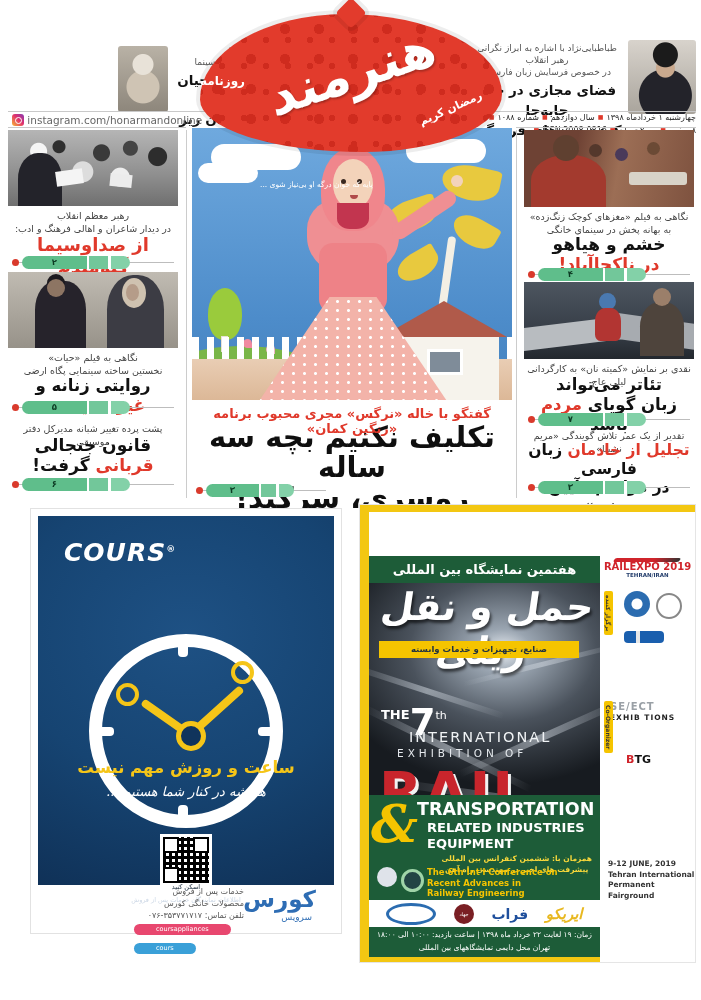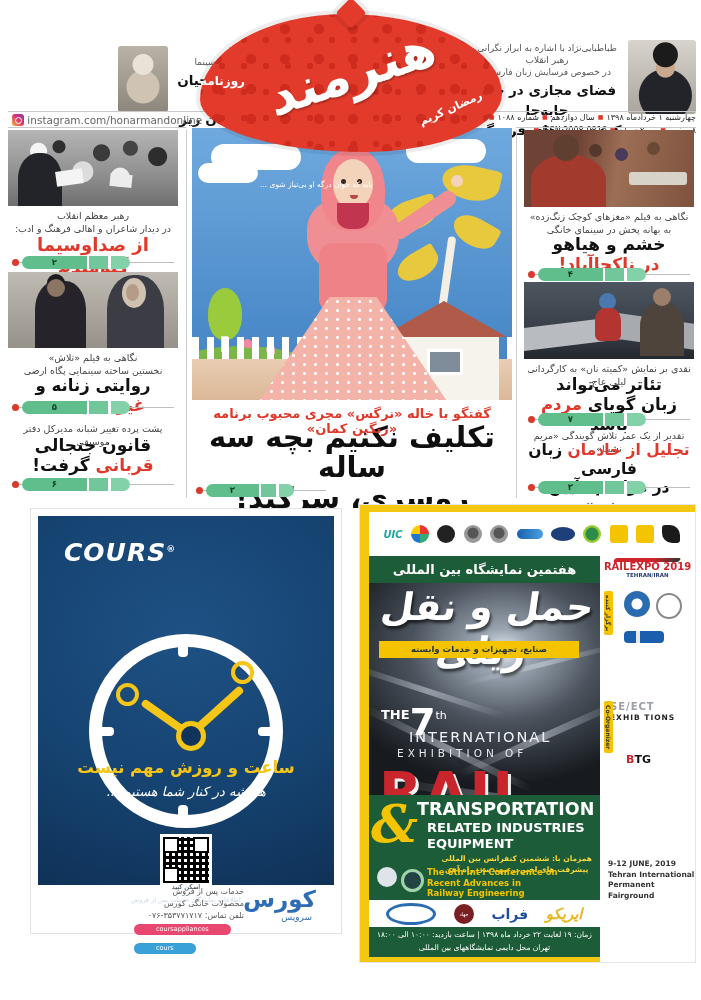--- a/index.html
+++ b/index.html
@@ -269,21 +269,21 @@
     <span class="bar" style="width:108px;">
         <b>۲</b>
       </span>
   </div>
 
   <div class="abs ph ph-l2" style="left:8px;top:272px;width:170px;height:76px;">
     <div class="man"></div>
       <div class="wom"></div>
   </div>
   <div class="abs rtl s-kick" style="left:8px;top:351px;width:170px;">
-    <span>نگاهی به فیلم «تلاش»</span><br>
+    <span>نگاهی به فیلم «حیات»</span><br>
     <span>نخستین ساخته سینمایی پگاه ارضی</span>
   </div>
   <div class="abs rtl s-hl" style="left:8px;top:376px;width:170px;font-size:16.5px;">
     <span>روایتی زنانه و</span> <span class="red">غیرفمنیستی</span>
   </div>
   <div class="abs pill" style="left:12px;top:401px;width:162px;">
     <span class="dot"></span>
       <span class="bar" style="width:108px;">
         <b>۵</b>
       </span>
@@ -448,33 +448,20 @@
         <span class="badge" style="background:#3aa0d8;">cours</span>
       </div>
     </div>
   </div>
 
   <div class="abs rail" style="left:360px;top:505px;width:335px;height:457px;">
     <div class="yL"></div>
       <div class="yT"></div>
       <div class="yB"></div>
 
-    <div class="logo-strip">
-      <span class="uic">UIC</span>
-      <span class="ml" style="background:conic-gradient(#e33 0 25%,#3a7 25% 50%,#27c 50% 75%,#fc0 75%);"></span>
-      <span class="ml" style="background:#222;"></span>
-      <span class="ml" style="background:radial-gradient(circle at 50% 45%,#555 0 5px,#999 6px);"></span>
-      <span class="ml" style="background:radial-gradient(circle at 50% 45%,#555 0 5px,#999 6px);"></span>
-      <span class="ml" style="width:26px;border-radius:8px;background:linear-gradient(90deg,#1a5fae,#4aa0e0);height:10px;"></span>
-      <span class="ml" style="width:24px;height:14px;border-radius:50%;background:#1d3f7a;"></span>
-      <span class="ml" style="background:radial-gradient(circle,#2e8b4a 0 6px,#9c3 7px);"></span>
-      <span class="ml" style="border-radius:3px;background:#f5c400;"></span>
-      <span class="ml" style="border-radius:3px;background:#f5c400;"></span>
-      <span class="ml" style="background:#1a1a1a;border-radius:3px 10px 3px 10px;"></span>
-    </div>
 
     <div class="greenbar rtl">هفتمین نمایشگاه بین المللی</div>
     <div class="expo">
       <div class="sw"></div>
       <div class="r1" style="margin-top:6px;">RAILEXPO 2019</div>
       <div class="r2">TEHRAN/IRAN</div>
     </div>
 
     <div class="tunnel">
       <div class="streak" style="left:-10%;top:40%;width:70%;height:6px;transform:rotate(18deg);"></div>

